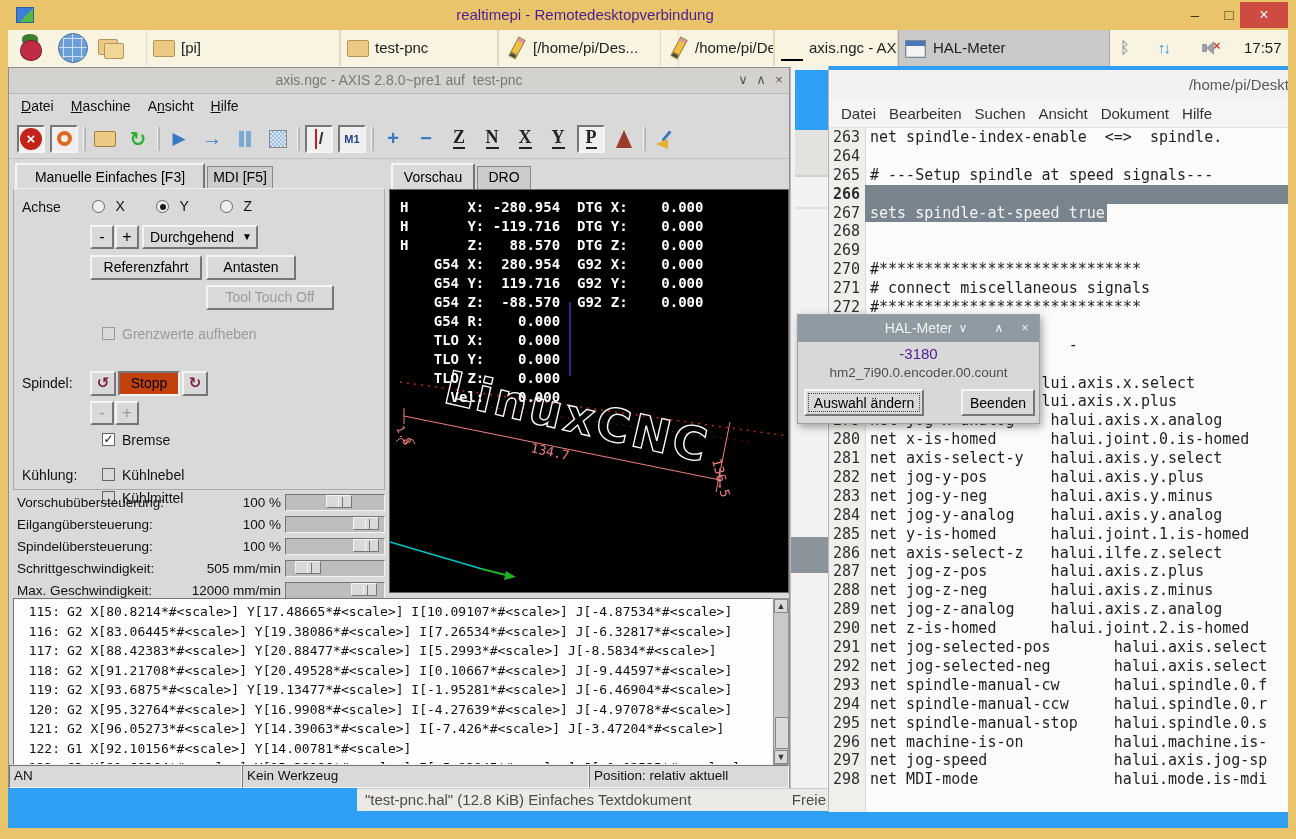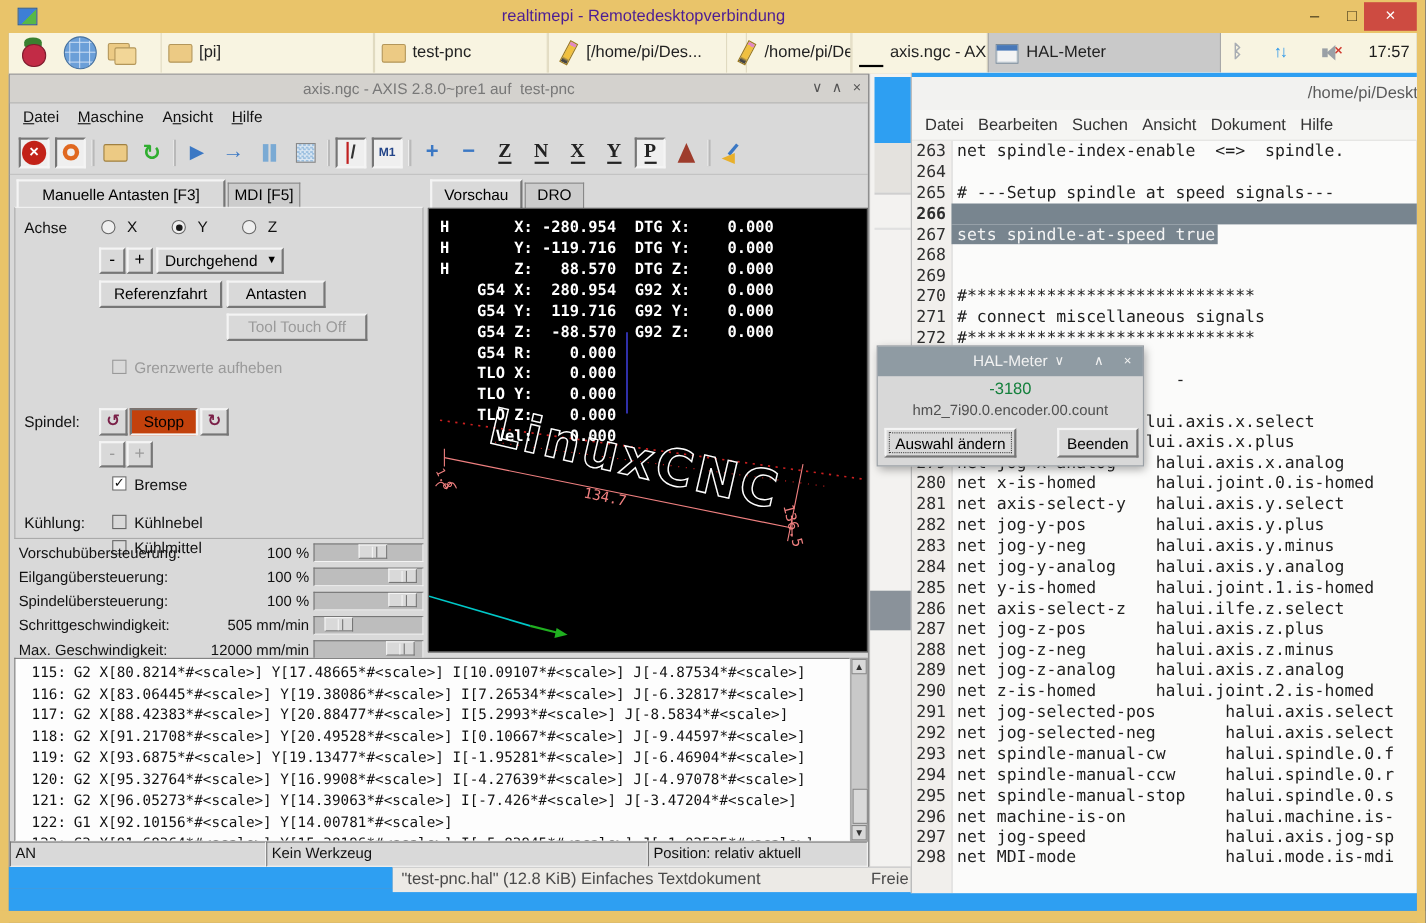--- a/index.html
+++ b/index.html
@@ -137,21 +137,21 @@
   .ed-num{width:36px;flex:none;text-align:right;padding-right:5px;box-sizing:border-box;color:#2f2f2f;}
   .ed-num.bold{font-weight:bold;}
   .ed-text{flex:1;padding-left:5px;color:#1f1f1f;white-space:pre;overflow:hidden;}
   .ed-row.hlfull .ed-text{background:#78858f;color:#f4f4f4;}
   .ed-text.hltext{flex:0 0 auto;background:#78858f;color:#f4f4f4;padding-right:2px;}
 
   
   .hal-dlg{left:797px;top:314px;width:243px;height:110px;background:#d8d8d8;border:1px solid #9aa0a6;box-shadow:2px 3px 8px rgba(0,0,0,.35);box-sizing:border-box;}
   .hal-title{left:0;top:0;width:241px;height:27px;background:#8f9ba3;color:#f2f2f2;font-size:14px;text-align:center;line-height:27px;}
   .hal-wbtn{top:0;height:27px;color:#f2f2f2;font-size:12px;width:18px;text-align:center;line-height:27px;}
-  .hal-value{left:0;top:30px;width:241px;text-align:center;font-size:15px;color:#15803d;}
+  .hal-value{left:0;top:30px;width:241px;text-align:center;font-size:15px;color:#4c1d95;}
   .hal-signal{left:0;top:50px;width:241px;text-align:center;font-size:13.5px;color:#4f4f4f;}
   .hal-btn{top:74px;height:27px;font-size:14px;display:flex;align-items:center;justify-content:center;}
   .hal-btn.focus{outline:1px dotted #444;outline-offset:-5px;}
 </style>
 </head>
 <body>
 
 <div id="screen">
 
   <div class="abs rdp-titlebar">
@@ -343,21 +343,21 @@
 
         <span class="tbtn tsep">
           <span class="tglyph"></span>
         </span>
 
         <span class="tbtn ic-broom">
           <span class="tglyph"></span>
         </span>
       </div>
 
-    <div class="abs tab active" style="left:6px;top:95px;width:190px;height:26px;line-height:24px;">Manuelle Antasten [F3]</div>
+    <div class="abs tab active" style="left:6px;top:95px;width:190px;height:26px;line-height:24px;">Manuelle Einfaches [F3]</div>
     <div class="abs tab back" style="left:198px;top:98px;width:66px;height:23px;line-height:21px;">MDI [F5]</div>
 
     <div class="abs panel" style="left:4px;top:120px;width:372px;height:302px;">
       <span class="abs ctl-label" style="left:8px;top:10px;">Achse</span>
       <div>
 
           <span class="abs axradio" style="position: absolute; top: 9px; left: 78px;">
             <span class="radio"></span>
             <span class="ctl-label" style="vertical-align:2px;margin-left:6px;">X</span>
           </span>

